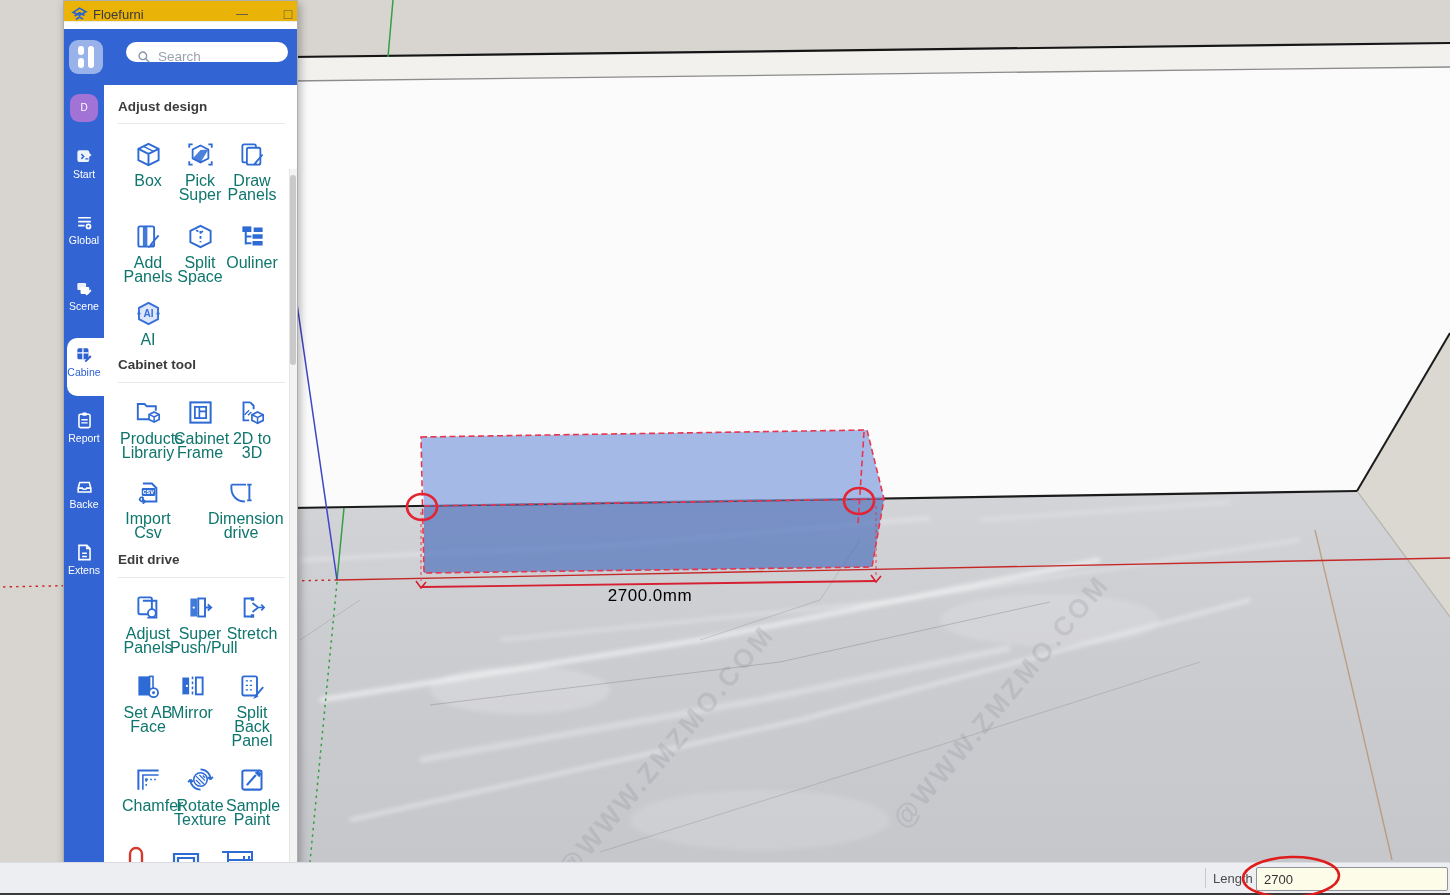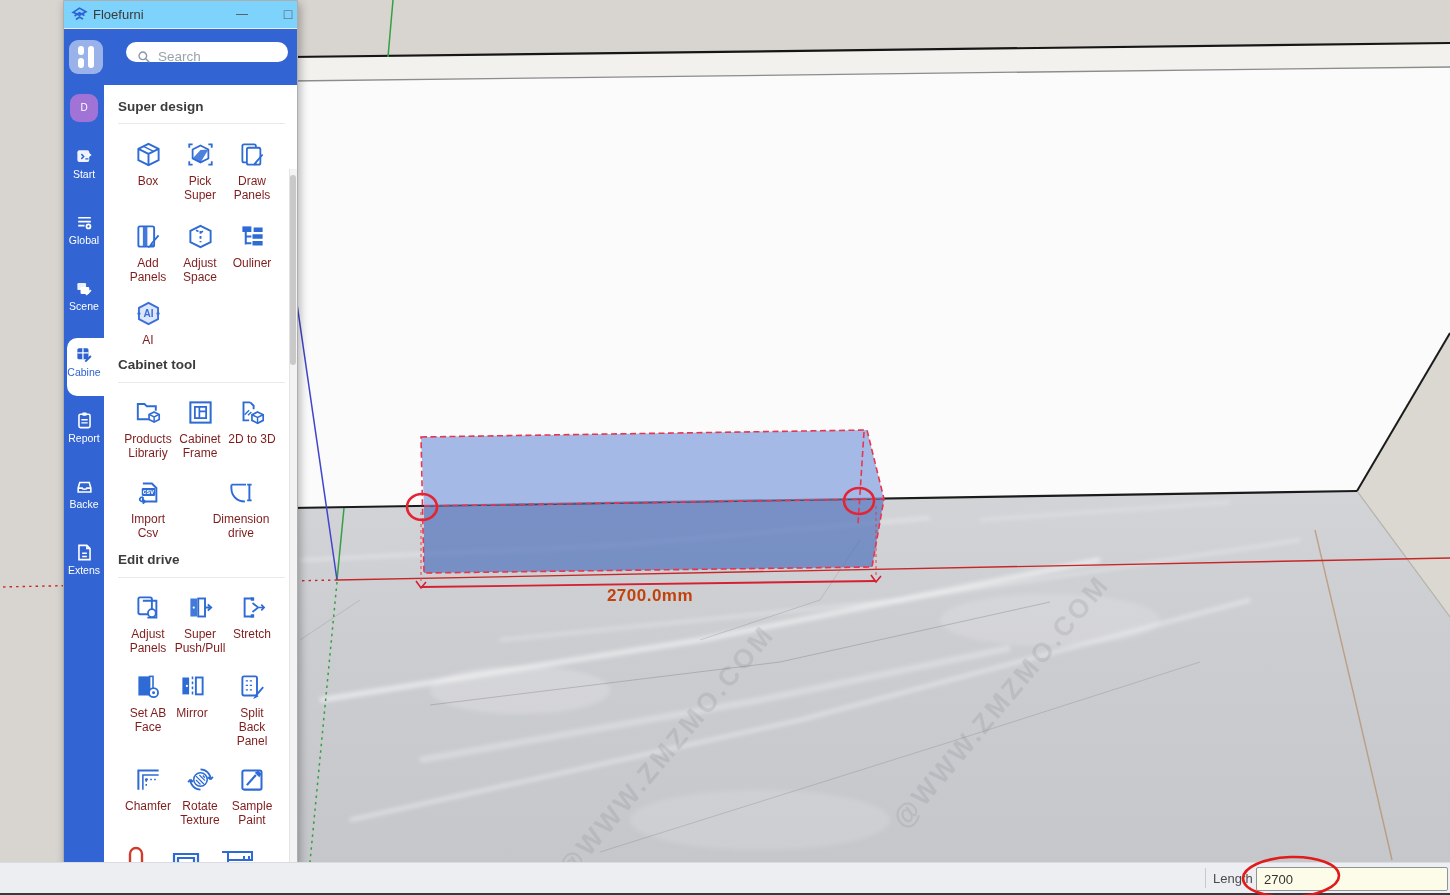--- a/index.html
+++ b/index.html
@@ -2,26 +2,26 @@
 <html><head>
 <meta charset="utf-8">
 <style>
   html,body{margin:0;padding:0;background:#222;}
   #stage{position:relative;width:1450px;height:895px;overflow:hidden;
          font-family:"Liberation Sans",sans-serif;background:#d8d5d0;}
   #stage *{box-sizing:border-box;}
   
   #scene{position:absolute;left:0;top:0;z-index:0;}
   .dim-label{position:absolute;left:578px;top:586px;width:144px;text-align:center;
-             font-size:17px;font-weight:700;color:#c2410c;letter-spacing:.5px;z-index:2;}
+             font-size:17px;font-weight:400;color:#000000;letter-spacing:.5px;z-index:2;}
   
   #plugin{position:absolute;left:63px;top:0;width:235px;height:886px;z-index:5;
           background:#fff;border:1px solid #aeaeae;border-radius:0 0 9px 9px;
           box-shadow:2px 3px 10px rgba(0,0,0,.3);overflow:hidden;}
-  #titlebar{position:absolute;left:0;top:0;right:0;height:28px;background:#7dd3fc;
+  #titlebar{position:absolute;left:0;top:0;right:0;height:21px;background:#eab308;
             border-bottom:1px solid #ececec;}
   #title-text{position:absolute;left:29px;top:6px;font-size:13px;color:#3a3a3a;}
   .winbtn{position:absolute;top:0;width:30px;height:27px;text-align:center;line-height:27px;
           font-size:12px;color:#555;cursor:default;}
   #bluehead{position:absolute;left:0;top:28px;right:0;height:56px;background:#3264d3;}
   #logo-tile{position:absolute;left:5px;top:11px;width:34px;height:34px;border-radius:9px;
              background:rgba(255,255,255,.5);}
   #logo-tile .bar{position:absolute;background:#fff;border-radius:3px;width:6px;}
   #search-pill{position:absolute;left:62px;top:13px;width:162px;height:20px;background:#fff;
                border-radius:15px;}
@@ -35,21 +35,21 @@
   .stab svg{display:block;margin:0 auto;}
   #active-tab-bg{position:absolute;left:3px;width:37px;height:58px;background:#fff;
                  border-radius:10px 0 0 10px;}
   .stab.active{color:#2e62d0;}
   
   #content{position:absolute;left:40px;top:84px;right:0;bottom:0;background:#fff;}
   .sec-title{position:absolute;left:14px;font-size:13.5px;font-weight:700;color:#3c3c3c;}
   .sec-div{position:absolute;left:14px;right:12px;height:1px;background:#e9e9e9;}
   .cell{position:absolute;width:52px;text-align:center;cursor:pointer;}
   .cell svg{display:block;margin:0 auto;}
-  .tlabel{font-size:12px;line-height:14px;color:#7f1d1d;margin-top:6px;}
+  .tlabel{font-size:16px;line-height:14px;color:#0f766e;margin-top:6px;}
   .w56{width:56px;} .w60{width:60px;} .w66{width:66px;margin-left:40px;}
   #copyright{position:absolute;left:0;width:195px;top:779px;text-align:center;
              font-size:13px;color:#bcbcbc;z-index:3;}
   .cuticon{position:absolute;height:17px;overflow:hidden;}
   
   #sb-track{position:absolute;right:0;top:84px;width:8px;bottom:0;background:#f3f3f3;
             border-left:1px solid #e4e4e4;}
   #sb-thumb{position:absolute;right:1px;top:6px;width:6px;height:190px;background:#c9c9c9;border-radius:3px;}
   
   #statusbar{position:absolute;left:0;right:0;top:862px;height:31px;background:#edeef2;
@@ -244,21 +244,21 @@
           <path d="M5,3 h10 l4,4 v14 h-14 Z" fill="none" stroke="#fff" stroke-width="2"></path>
           <path d="M15,3 v4 h4" fill="none" stroke="#fff" stroke-width="2"></path>
           <path d="M9,13 h6 M9,17 h6" stroke="#fff" stroke-width="1.8"></path>
         </svg>
         <div class="slabel">Extens</div>
       </div>
     </div>
 
     <div id="content">
 
-      <div class="sec-title" style="top:14px">Super design</div>
+      <div class="sec-title" style="top:14px">Adjust design</div>
 
       <div class="sec-div" style="top:38px"></div>
 
       <div class="cell" style="left:18px;top:56px">
         <svg width="27" height="27" viewBox="0 0 24 24">
           <polygon points="12,2.5 21,7 21,17 12,21.5 3,17 3,7" fill="none" stroke="#2e6bd5" stroke-width="1.7"></polygon>
           <path d="M3,7 L12,11.5 L21,7 M12,11.5 V21.5" fill="none" stroke="#2e6bd5" stroke-width="1.7"></path>
           <path d="M7.5,4.8 L16.5,9.2" fill="none" stroke="#2e6bd5" stroke-width="1.2"></path>
         </svg>
         <div class="tlabel">Box</div>
@@ -287,21 +287,21 @@
           <path d="M21,11 l-6,7 -1.5,2.4 2.4,-1.2" fill="none" stroke="#2e6bd5" stroke-width="1.6"></path>
         </svg>
         <div class="tlabel">Add Panels</div>
       </div>
       <div class="cell" style="left:70px;top:138px">
         <svg width="27" height="27" viewBox="0 0 24 24">
           <polygon points="12,2.5 21,7 21,17 12,21.5 3,17 3,7" fill="none" stroke="#2e6bd5" stroke-width="1.7"></polygon>
           <path d="M12,7 V17" stroke="#2e6bd5" stroke-width="1.7" stroke-dasharray="2.5 2"></path>
           <path d="M8,6.5 l4,2 4,-2" fill="none" stroke="#2e6bd5" stroke-width="1.4" stroke-dasharray="2.5 2"></path>
         </svg>
-        <div class="tlabel">Adjust Space</div>
+        <div class="tlabel">Split Space</div>
       </div>
       <div class="cell" style="left:122px;top:138px">
         <svg width="27" height="27" viewBox="0 0 24 24">
           <rect x="3" y="3" width="8" height="5" fill="#2e6bd5"></rect>
           <path d="M6,8 V19 M6,12 h5 M6,18 h5" stroke="#2e6bd5" stroke-width="1.8" fill="none"></path>
           <rect x="12" y="10" width="9" height="4" fill="#2e6bd5"></rect>
           <rect x="12" y="16" width="9" height="4" fill="#2e6bd5"></rect>
           <rect x="13" y="4" width="8" height="4" fill="#2e6bd5"></rect>
         </svg>
         <div class="tlabel">Ouliner</div>

